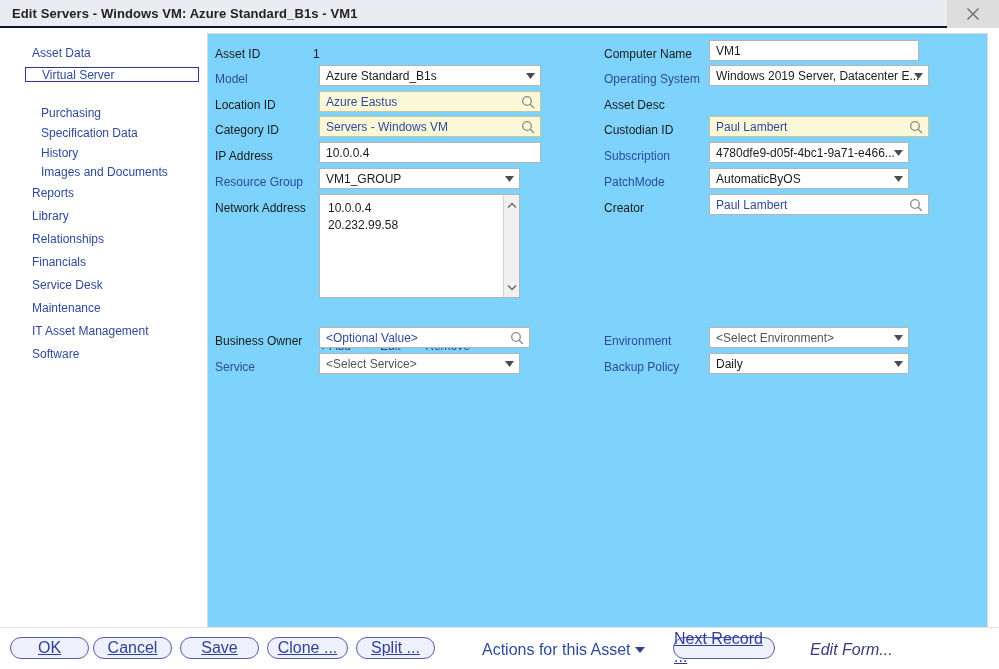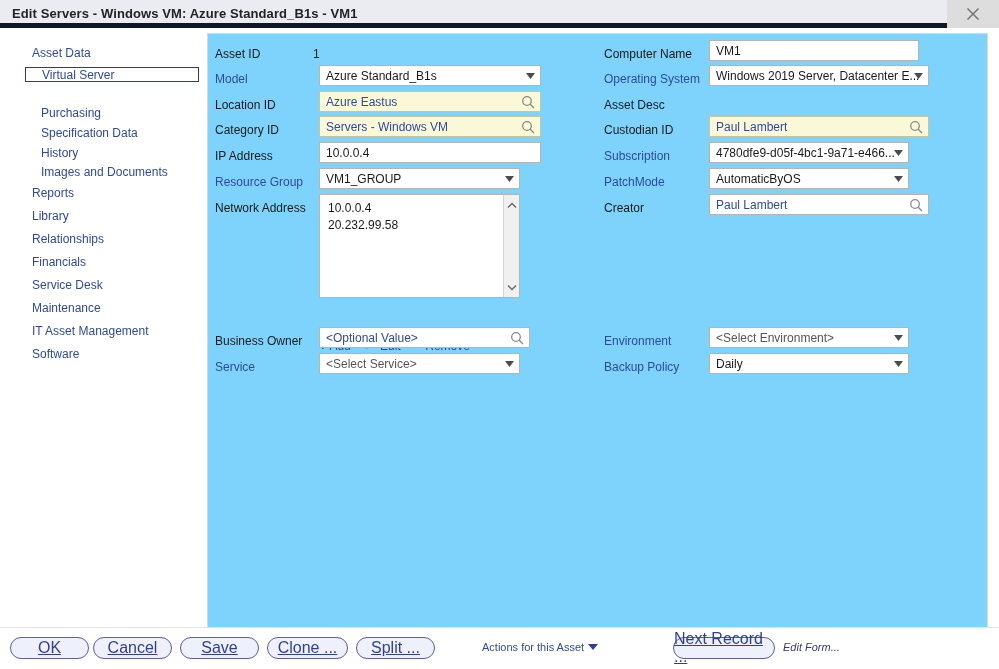--- a/index.html
+++ b/index.html
@@ -17,21 +17,21 @@
     overflow: hidden;
     position: relative;
   }
 
   
   .titlebar {
     position: absolute;
     left: 0; top: 0;
     width: 999px; height: 28px;
     background: #ebebf2;
-    border-bottom: 5px solid #0f172a;
+    border-bottom: 2px solid #0f172a;
     box-sizing: border-box;
   }
   .titlebar-text {
     position: absolute;
     left: 12px; top: 6px;
     font-size: 13px;
     font-weight: bold;
     color: #232323;
     letter-spacing: 0.1px;
     white-space: nowrap;
@@ -213,31 +213,32 @@
     display: flex;
     align-items: center;
     justify-content: center;
     cursor: pointer;
     box-sizing: border-box;
     text-decoration: underline;
   }
   .footer-link {
     position: absolute;
     top: 13px;
-    font-size: 11px;
+    font-size: 16px;
     color: #2f4a9b;
     cursor: pointer;
     white-space: nowrap;
     display: flex;
     align-items: center;
     gap: 4px;
   }
   .footer-link.italic {
     font-style: italic;
     color: #3a3a7a;
+    margin-left: 27px;
   }
   .tri-down {
     width: 0; height: 0;
     border-left: 5px solid transparent;
     border-right: 5px solid transparent;
     border-top: 6px solid #2f3f96;
   }
 </style>
 </head>
 <body>

